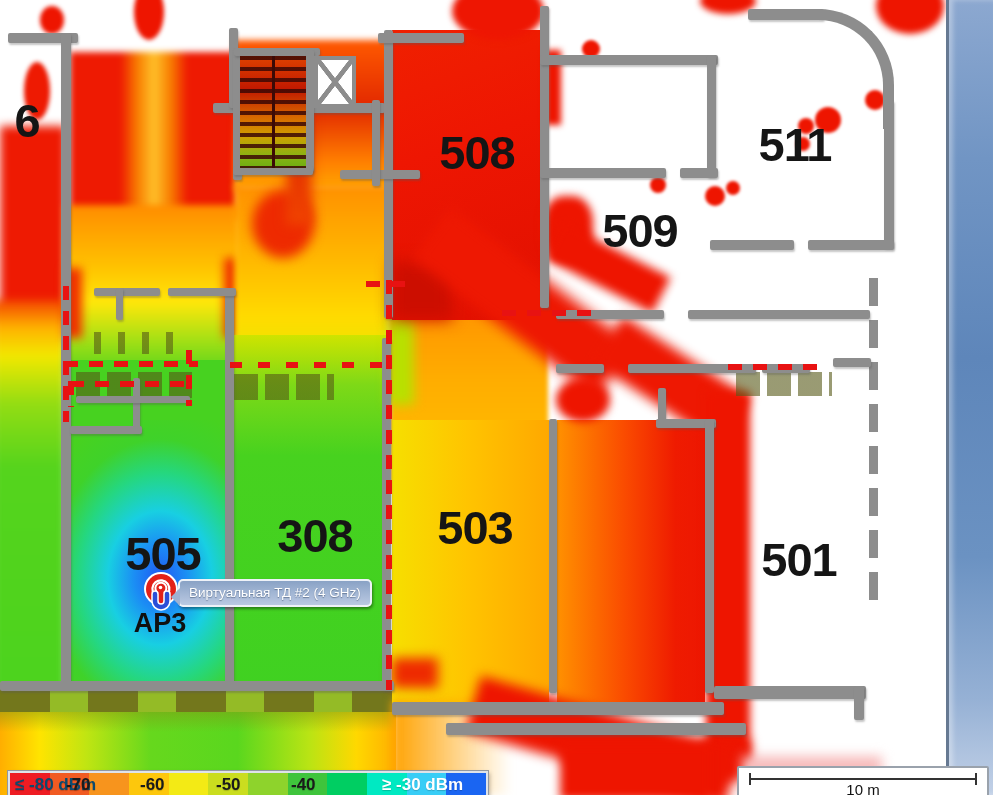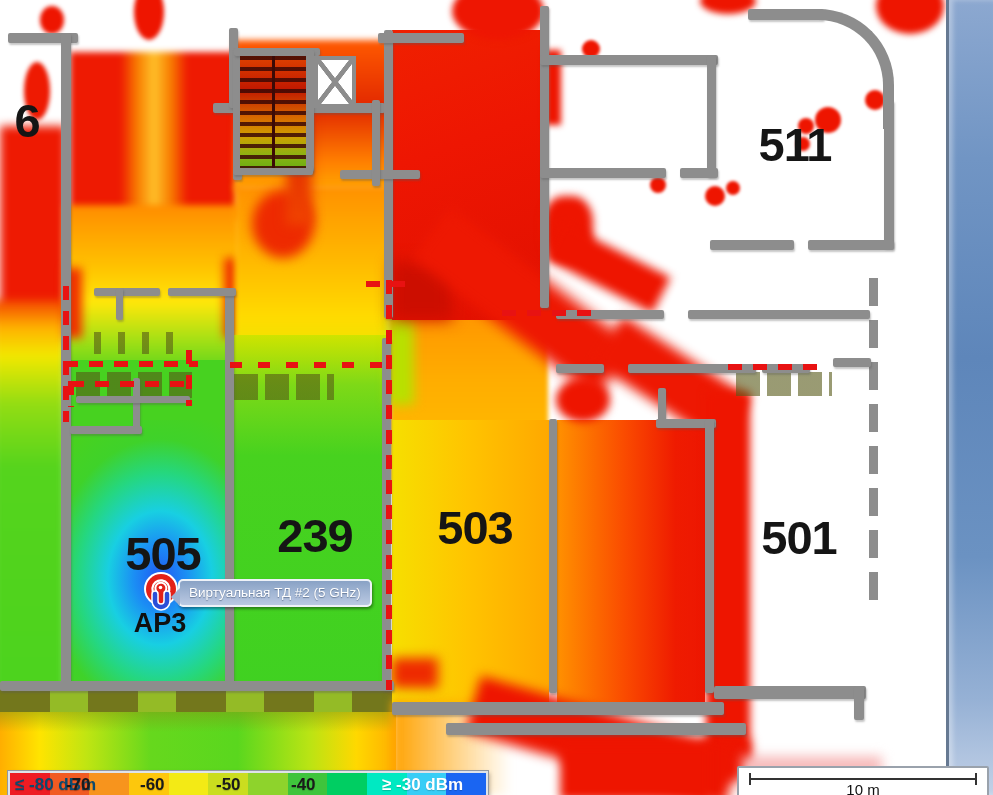--- a/index.html
+++ b/index.html
@@ -189,40 +189,42 @@
     <b class="rdv" style="left:386px;top:280px;height:410px"></b>
     <b class="rd" style="left:366px;top:281px;width:46px"></b>
     <b class="rd" style="left:70px;top:381px;width:124px"></b>
     <b class="rdv" style="left:186px;top:350px;height:56px"></b>
     <b class="rdv" style="left:68px;top:381px;height:26px"></b>
     <b class="rd" style="left:502px;top:310px;width:100px"></b>
     <b class="rd" style="left:728px;top:364px;width:96px"></b>
   </div>
 
   <div class="rlab" style="left:27px;top:120px">6</div>
+  <div class="rlab" style="left:477px;top:152px">508</div>
   <div class="rlab" style="left:795px;top:144px">511</div>
+  <div class="rlab" style="left:640px;top:230px">509</div>
   <div class="rlab" style="left:163px;top:553px">505</div>
-  <div class="rlab" style="left:315px;top:535px">239</div>
+  <div class="rlab" style="left:315px;top:535px">308</div>
   <div class="rlab" style="left:475px;top:527px">503</div>
-  <div class="rlab" style="left:799px;top:537px">501</div>
+  <div class="rlab" style="left:799px;top:559px">501</div>
 
   <div class="ap">
     <svg width="40" height="40" viewBox="0 0 40 40">
       <circle cx="20" cy="18" r="17" fill="#ffffff"></circle>
       <circle cx="20" cy="18" r="15" fill="#e32119"></circle>
       <path d="M13.5 23.5 a8.5 8.5 0 1 1 11 1.5" stroke="#ffffff" fill="none" stroke-width="2.2"></path>
       <path d="M15.5 20.5 a5.5 5.5 0 1 1 7.5 1.2" stroke="#ffffff" fill="none" stroke-width="2"></path>
       <circle cx="19.5" cy="16.5" r="1.8" fill="#ffffff"></circle>
       <path d="M14 23 v7 a6 6 0 0 0 12 0 v-7" fill="none" stroke="#ffffff" stroke-width="7.5" stroke-linecap="round"></path>
       <path d="M14 23 v7 a6 6 0 0 0 12 0 v-7" fill="none" stroke="#2b4fd8" stroke-width="4.5" stroke-linecap="round"></path>
     </svg>
   </div>
   <div class="aplab">AP3</div>
 
-  <div class="tip tip5">Виртуальная ТД #2 (5 GHz)</div>
+  <div class="tip tip5">Виртуальная ТД #2 (4 GHz)</div>
 
   <div id="legend">
       <i class="lseg" style="background: rgb(238, 28, 35);"></i>
       <i class="lseg" style="background: rgb(241, 91, 34);"></i>
       <i class="lseg" style="background: rgb(247, 148, 29);"></i>
       <i class="lseg" style="background: rgb(253, 199, 12);"></i>
       <i class="lseg" style="background: rgb(243, 234, 21);"></i>
       <i class="lseg" style="background: rgb(202, 221, 31);"></i>
       <i class="lseg" style="background: rgb(142, 211, 44);"></i>
       <i class="lseg" style="background: rgb(63, 196, 60);"></i>

